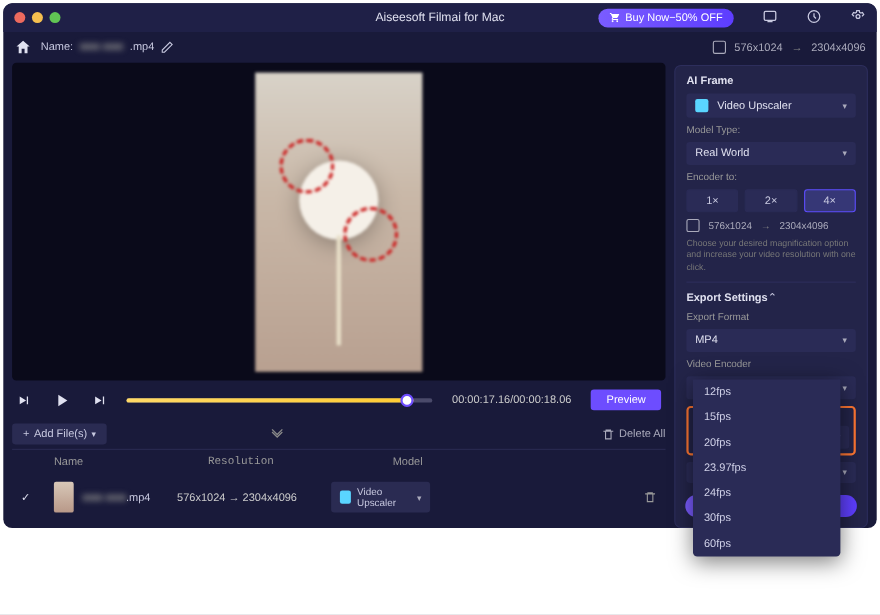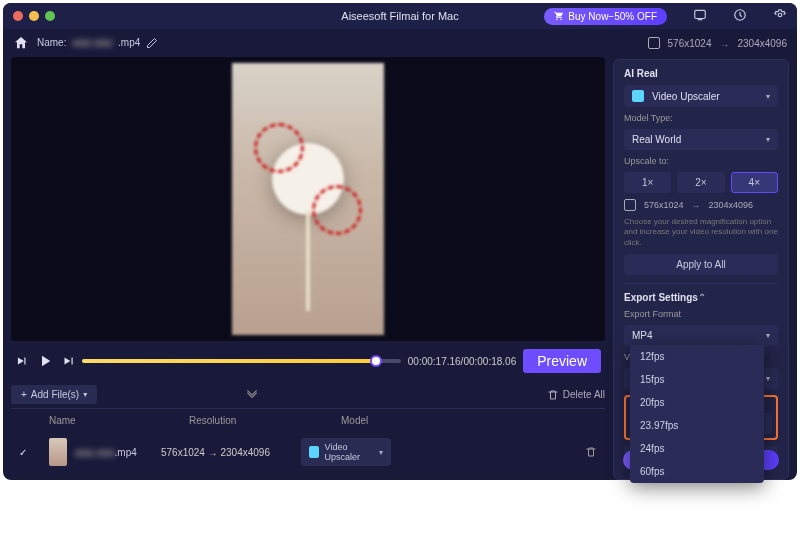--- a/index.html
+++ b/index.html
@@ -24,36 +24,36 @@
 .arrow{color:#888;}
 .main{display:flex;height:423px;}
 .left{flex:1;display:flex;flex-direction:column;padding:0 8px 8px;}
 .preview{flex:1;background:#0a0a1a;border-radius:4px;display:flex;align-items:center;justify-content:center;position:relative;min-height:272px;}
 .video-thumb{width:152px;height:272px;background:linear-gradient(180deg,#d8d2c8 0%,#c9b8a8 40%,#b8a090 100%);position:relative;overflow:hidden;filter:blur(1.5px);}
 .baseball{width:72px;height:72px;background:#f5f0e8;border-radius:50%;position:absolute;top:80px;left:40px;box-shadow:0 4px 20px rgba(0,0,0,0.3);}
 .stitch1,.stitch2{position:absolute;width:50px;height:50px;border:3px solid #cc2020;border-radius:50%;border-style:dashed;}
 .stitch1{top:-20px;left:-18px;}
 .stitch2{bottom:-20px;right:-18px;}
 .stick{position:absolute;width:4px;height:100px;background:#e8dfc8;top:148px;left:74px;}
-.controls{display:flex;align-items:center;padding:8px 4px;gap:7px;}
+.controls{display:flex;align-items:center;padding:8px 4px;gap:18px;}
 .ctrlbtn{width:14px;height:14px;color:#e0e1f0;}
 .progress{flex:1;height:4px;background:#4a4a6a;border-radius:2px;position:relative;}
 .progfill{height:100%;width:94%;background:linear-gradient(90deg,#ffd966,#ffcc33);border-radius:2px;}
 .proghandle{position:absolute;right:6%;top:-4px;width:12px;height:12px;background:#fff;border-radius:50%;border:2px solid #6d4dff;}
 .time{color:#ccc;font-size:10px;}
-.previewbtn{background:#6d4dff;color:#fff;padding:4px 14px;border-radius:3px;font-size:14px;}
+.previewbtn{background:#6d4dff;color:#fff;padding:4px 14px;border-radius:3px;font-size:10px;}
 .filebar{display:flex;align-items:center;padding:4px 0;gap:8px;}
 .addbtn{background:#2a2b52;padding:4px 10px;border-radius:3px;display:flex;align-items:center;gap:4px;}
 .chev{font-size:8px;}
 .midicon{margin:0 auto;color:#888;}
 .deleteall{margin-left:auto;display:flex;align-items:center;gap:4px;color:#aab;}
 .trash{width:12px;height:12px;}
 .table{border-top:1px solid #2a2b52;}
 .thead{display:flex;padding:6px 8px;color:#999;font-size:10px;}
-.th-check{width:30px;}.th-name{width:140px;}.th-res{width:152px;}.th-model{flex:1;}
+.th-check{width:30px;}.th-name{width:140px;}.th-res{width:168px;font-family:Liberation Mono, monospace;}.th-model{flex:1;}
 .trow{display:flex;align-items:center;padding:6px 8px;}
 .check{width:30px;color:#e0e1f0;}
 .rowthumb{width:18px;height:28px;background:linear-gradient(#d8c8b8,#b89888);border-radius:2px;margin-right:8px;}
 .td-name{width:112px;display:flex;align-items:center;}
 .td-res{width:140px;color:#ccc;}
 .td-model{flex:1;}
 .modelselect{background:#2a2b52;padding:4px 8px;border-radius:3px;display:flex;align-items:center;gap:6px;width:90px;}
 .mi{width:12px;height:12px;background:#5ad5ff;border-radius:2px;}
 .rowdel{width:12px;height:12px;color:#999;}
 .right{width:176px;background:#232449;border:1px solid #2d2e5c;border-radius:6px;margin:2px 8px 0 0;padding:8px 10px;display:flex;flex-direction:column;gap:6px;position:relative;}
@@ -196,47 +196,46 @@
               </div>
           </div>
           <svg class="rowdel" viewBox="0 0 24 24" fill="none" stroke="currentColor" stroke-width="2">
               <path d="M3 6h18M8 6V4h8v2m-9 0v14h10V6"></path>
             </svg>
         </div>
       </div>
     </div>
 
     <div class="right">
-      <div class="section-title">AI Real</div>
+      <div class="section-title">AI Frame</div>
       <div class="select">
           <div class="selrow">
             <div class="mi"></div>
             <span>Video Upscaler</span>
           </div>
           <span class="caret">▾</span>
         </div>
       <div class="label">Model Type:</div>
       <div class="select">
           <span>Real World</span>
           <span class="caret">▾</span>
         </div>
-      <div class="label">Upscale to:</div>
+      <div class="label">Encoder to:</div>
       <div class="upscale-btns">
         <div class="upbtn">1×</div>
         <div class="upbtn">2×</div>
         <div class="upbtn active">4×</div>
       </div>
       <div class="res-info" style="margin:0;font-size:9px;">
         <div class="ratio-icon"></div>
         <span>576x1024</span>
           <span class="arrow">→</span>
           <span>2304x4096</span>
       </div>
       <div class="hint">Choose your desired magnification option and increase your video resolution with one click.</div>
-      <div class="applyall">Apply to All</div>
       <div class="divider"></div>
       <div class="exporthdr">
           <div class="section-title">Export Settings</div>
           <span class="chevup">⌃</span>
         </div>
       <div class="label">Export Format</div>
       <div class="select">
           <span>MP4</span>
           <span class="caret">▾</span>
         </div>
@@ -259,14 +258,15 @@
   </div>
   <div class="exportbtn"></div>
 </div>
 
 <div class="dropdown">
   <div class="ddi">12fps</div>
   <div class="ddi">15fps</div>
   <div class="ddi">20fps</div>
   <div class="ddi">23.97fps</div>
   <div class="ddi">24fps</div>
+  <div class="ddi">30fps</div>
   <div class="ddi">60fps</div>
 </div>
 
 </body></html>

